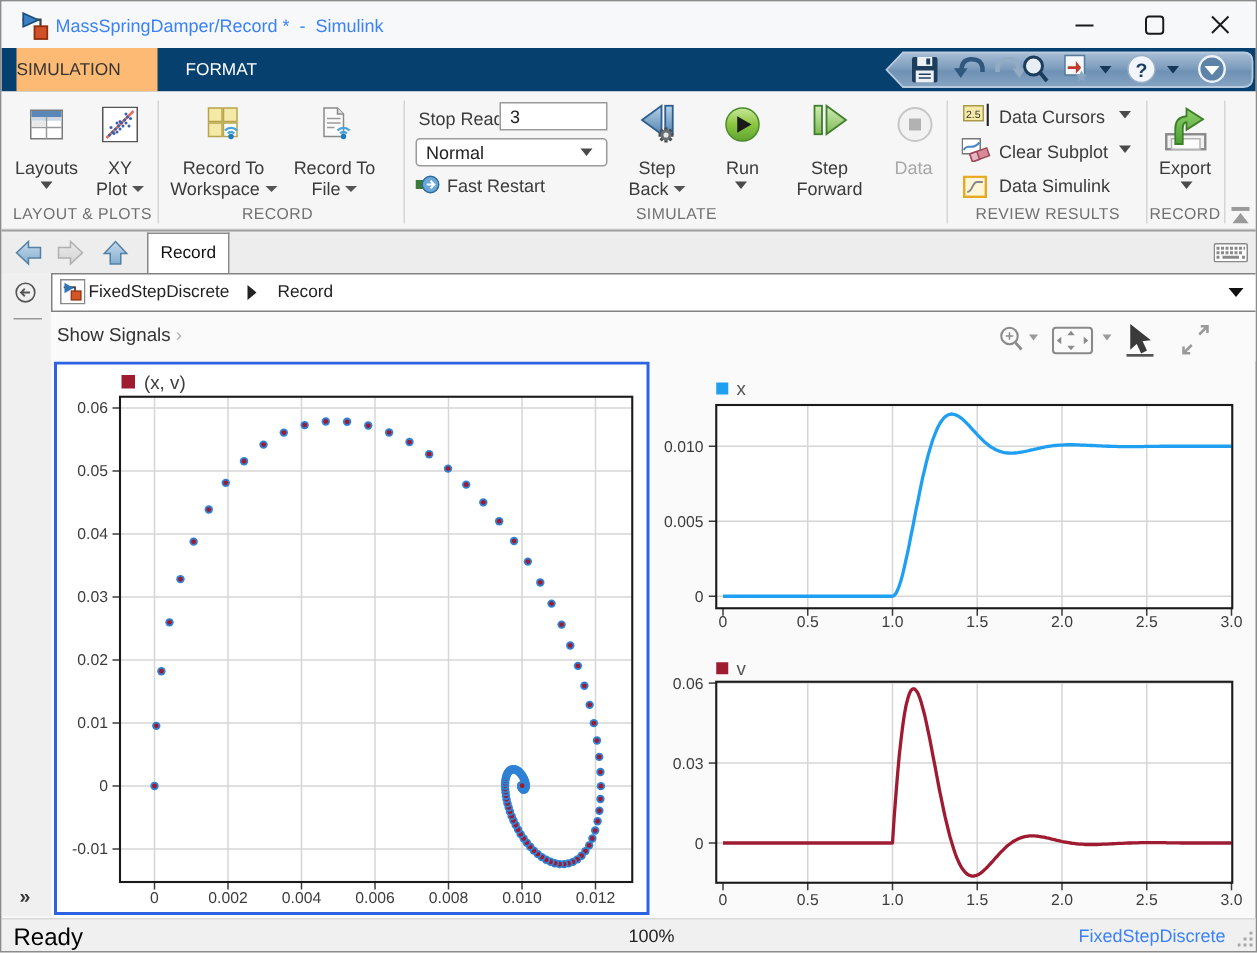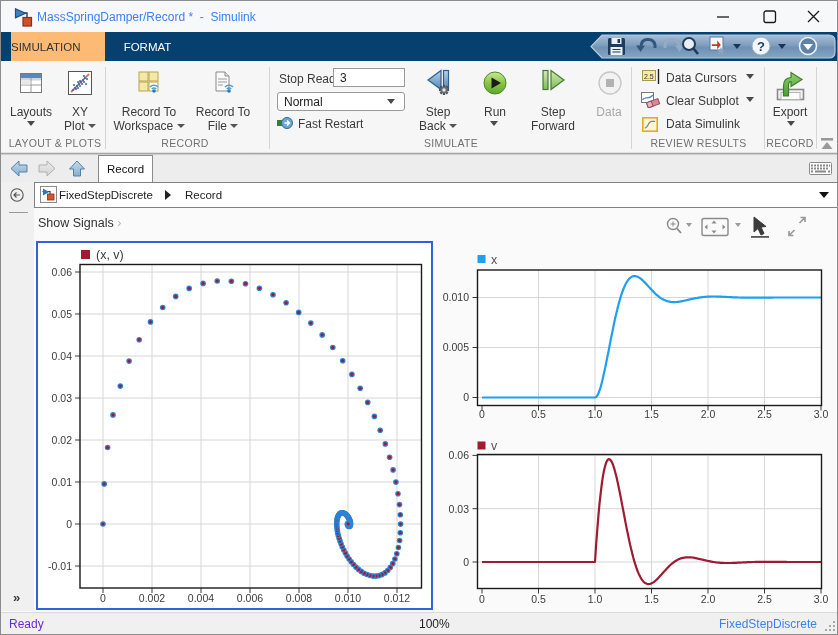--- a/index.html
+++ b/index.html
@@ -27,21 +27,21 @@
 #crumb{left:33px;top:181px;width:805px;height:26px;background:#fff;border:1px solid #828282}
 #crumbtxt{left:58px;top:188px;font-size:11.5px;color:#222}
 #crumbtxt2{left:184px;top:188px;font-size:11.5px;color:#222}
 
 #sidebar{left:0;top:181px;width:33px;height:429px;background:#f0f0f0}
 
 #ctoolbar{left:33px;top:207px;width:805px;height:33px;background:#fafafa}
 #showsig{left:37px;top:215px;font-size:12.5px;color:#333}
 
 #statusbar{left:0;top:611px;width:838px;height:24px;background:#f0f0f0;border-top:1px solid #d9d9d9}
-#st1{left:8px;top:616px;font-size:12px;color:#6d28d9}
+#st1{left:8px;top:616px;font-size:16px;color:#000000}
 #st2{left:418px;top:616px;font-size:12px;color:#222}
 #st3{left:718px;top:616px;font-size:12px;color:#3b82f6}
 </style></head><body>
 <div class="abs" id="titlebar"></div>
 <div class="abs" id="title">MassSpringDamper/Record&nbsp;*&nbsp;&nbsp;-&nbsp;&nbsp;Simulink</div>
 <svg class="abs" style="left:12px;top:7px" width="22" height="20">
  <path d="M2 5 L14 5 L14 11" stroke="#444" stroke-width="1.5" fill="none"></path>
  <path d="M2.5 0.8 L12.5 5.3 L2.5 9.8 Z" fill="#3b82c4" stroke="#1d4f7e" stroke-width="1.2"></path>
  <rect x="10" y="9.5" width="8.5" height="8.5" fill="#d0502a" stroke="#8e2f0e" stroke-width="1.2"></rect>
 </svg>

